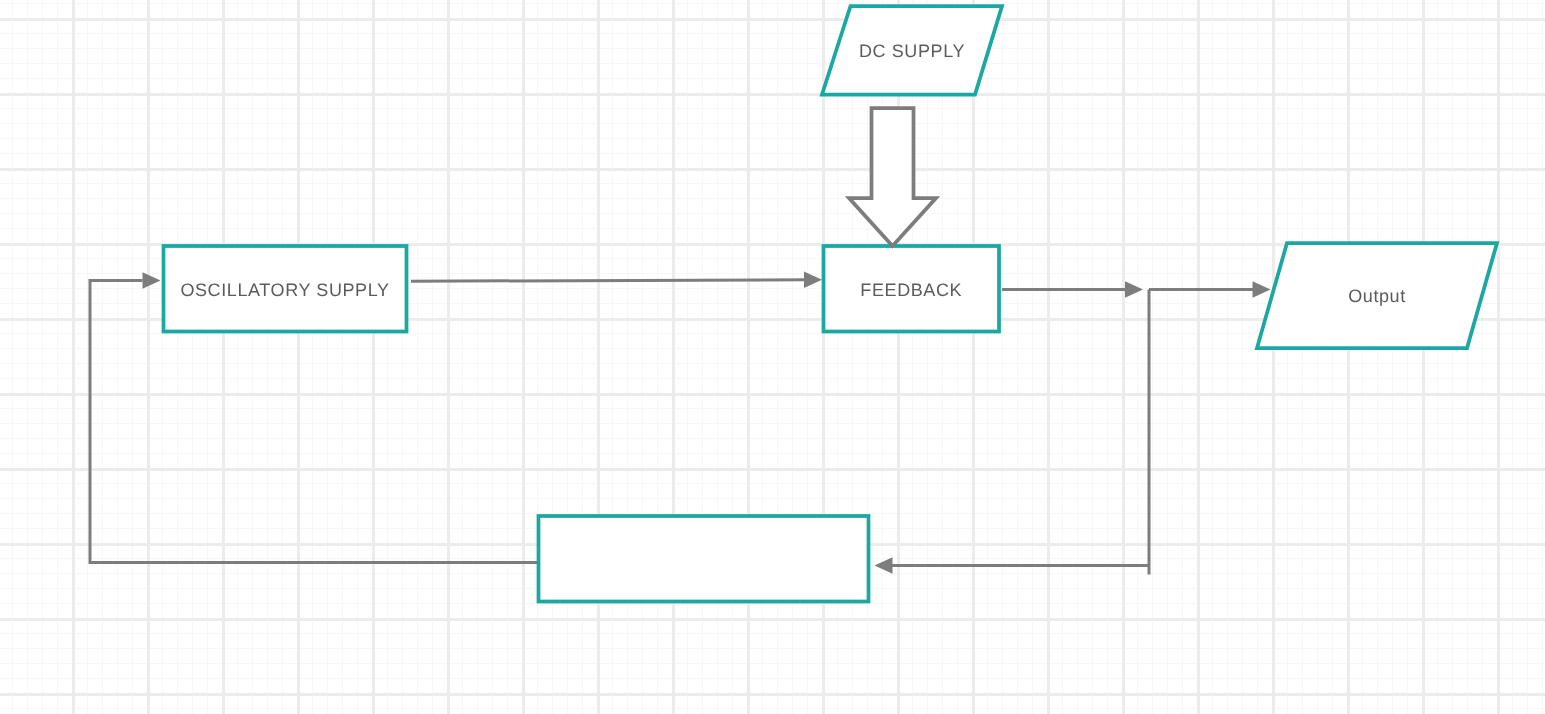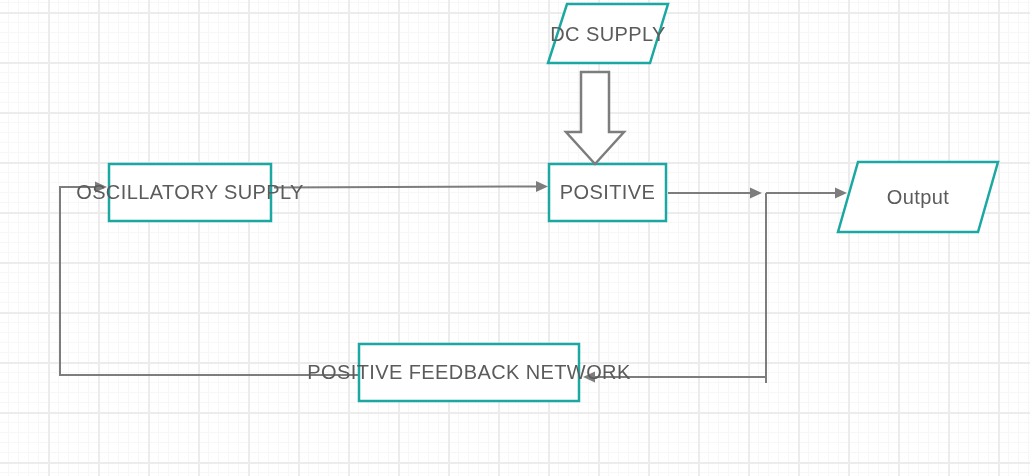--- a/index.html
+++ b/index.html
@@ -48,21 +48,21 @@
     stroke-linejoin: miter;
   }
 
   .label {
     position: absolute;
     display: flex;
     align-items: center;
     justify-content: center;
     text-align: center;
     color: var(--text-color, #5b5b5b);
-    font-size: 20px;
+    font-size: 12px;
     letter-spacing: 0.4px;
     white-space: nowrap;
     pointer-events: none;
   }
   .label-osc  { left: 108px; top: 163px; width: 164px; height: 59px; }
   .label-amp  { left: 548px; top: 163px; width: 119px; height: 59px; }
   .label-pfn  { left: 358px; top: 343px; width: 222px; height: 59px; }
   .label-dc   { left: 552px; top: 6px;   width: 112px; height: 56px; }
   .label-out  { left: 840px; top: 163px; width: 156px; height: 68px; text-align: center; }
 </style>
@@ -103,17 +103,16 @@
     <rect class="shape" x="109" y="164" width="162" height="57"></rect>
     <rect class="shape" x="549" y="164" width="117" height="57"></rect>
     <rect class="shape" x="359" y="344" width="220" height="57"></rect>
     <polygon class="shape" points="858,162 998,162 978,232 838,232"></polygon>
 
     <polygon class="block-arrow" points="581,72 609,72 609,132 624,132 595,164 566,132 581,132"></polygon>
   </svg>
 
   <div class="label label-dc">DC SUPPLY</div>
   <div class="label label-osc">OSCILLATORY SUPPLY</div>
-  <div class="label label-amp">POSITIVE</div>
-  <div class="label label-pfn">POSITIVE FEEDBACK NETWORK</div>
+  <div class="label label-amp">FEEDBACK</div>
   <div class="label label-out">Output</div>
 
 </div>
 
 </body></html>

